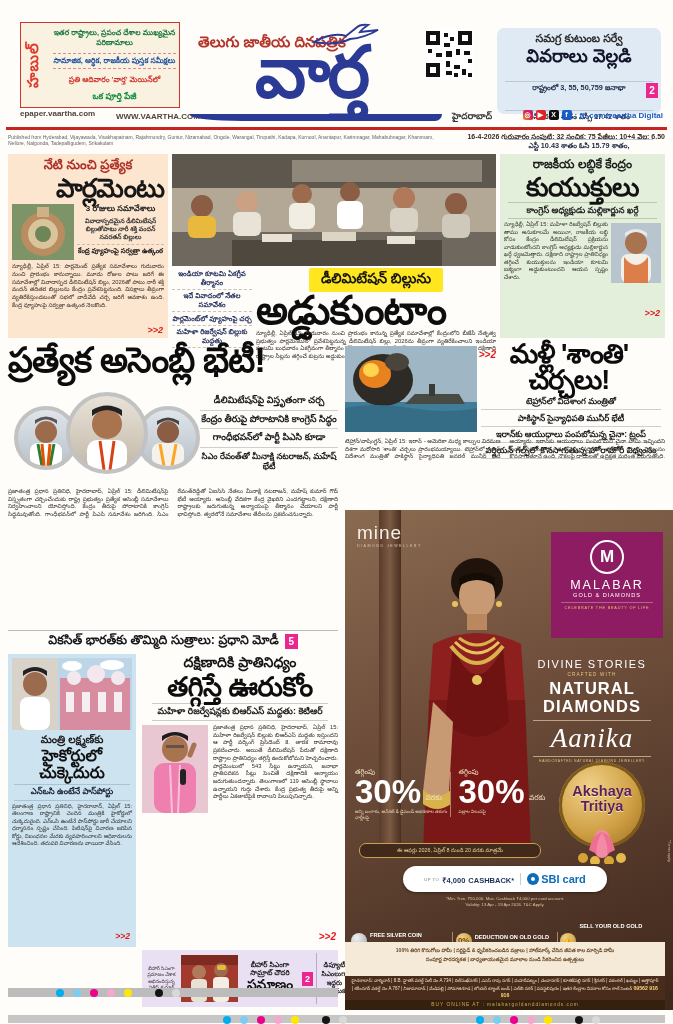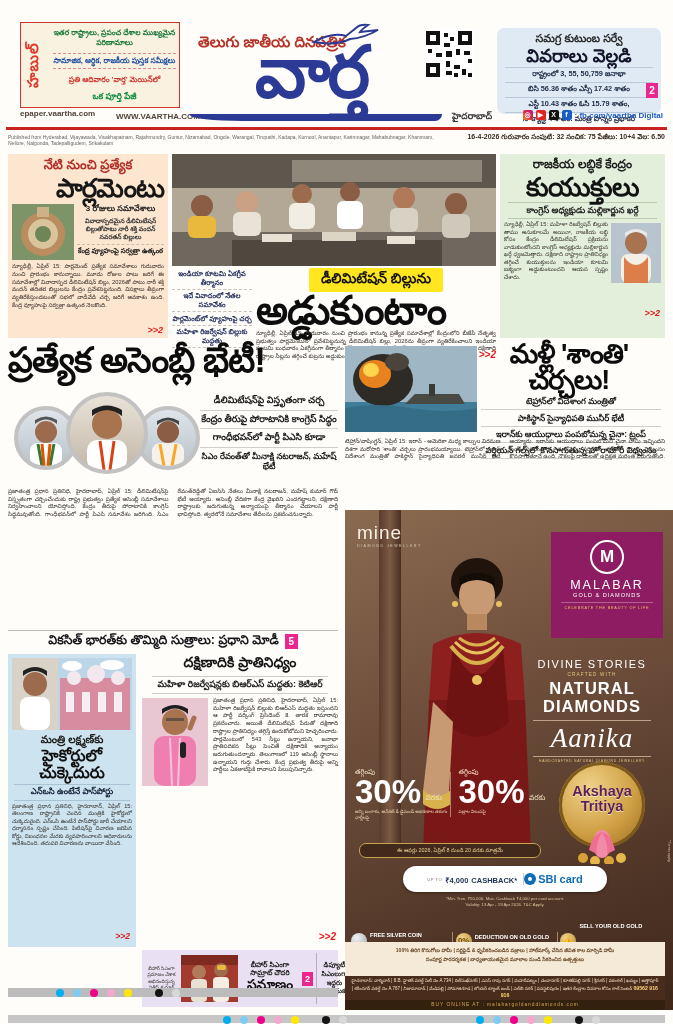--- a/index.html
+++ b/index.html
@@ -21,21 +21,21 @@
   .epaper{left:20px;top:109px;font-size:8px;font-weight:bold;color:#53433b;}
   .site{left:116px;top:112px;font-size:8px;font-weight:bold;color:#53433b;}
   .tagline{left:198px;top:33px;font-size:15px;font-weight:bold;color:#b5342a;}
   .logo{left:186px;top:36px;width:250px;text-align:center;font-size:72px;font-weight:900;color:#2b3a94;letter-spacing:-3px;line-height:1;}
   .logo-swoosh{left:190px;top:114px;width:252px;height:7px;background:#2b3a94;border-radius:0 0 8px 60px/0 0 8px 7px;}
   .city{left:452px;top:111px;font-size:9px;font-weight:bold;color:#333;}
   .qr{left:424px;top:29px;width:50px;height:50px;}
   .survey{left:497px;top:28px;width:164px;height:82px;background:#dfeaf5;border-radius:7px;padding-top:4px;}
   .survey .k{font-size:11px;font-weight:bold;color:#2a2a2a;}
   .survey .h{font-size:18px;font-weight:900;color:#14142a;line-height:1.1;}
-  .survey .l{font-size:7.3px;font-weight:bold;color:#1d2a44;border-top:1px solid #b9c9d9;margin:0 8px;padding:1.5px 0;}
+  .survey .l{font-size:7.3px;font-weight:bold;color:#1d2a44;border-top:1px solid #b9c9d9;margin:14px 8px;padding:1.5px 0;}
   .survey .badge{position:absolute;right:3px;bottom:16px;width:12px;height:15px;font-size:10px;line-height:15px;}
   .social{right:10px;top:110px;font-size:8px;font-weight:bold;color:#1a5bc4;display:flex;align-items:center;gap:3px;}
   .sic{width:10px;height:10px;border-radius:2px;display:inline-block;color:#fff;font-size:7px;line-height:10px;text-align:center;font-weight:900;}
   .redrule{left:6px;right:6px;top:127px;height:3px;background:#c8231f;}
   .pubs{left:8px;top:134px;width:430px;font-size:5px;color:#666;}
   .dateline-top{right:8px;top:132.5px;font-size:7px;font-weight:bold;color:#3a2a22;}
   
   .parl{left:8px;top:154px;width:160px;height:184px;background:#fce6d0;padding:3px 4px;box-sizing:border-box;}
   .parl .k{font-size:13px;font-weight:bold;color:#b03028;}
   .parl .h{font-size:26px;font-weight:900;color:#171717;line-height:1;letter-spacing:-1px;text-align:right;}
@@ -138,21 +138,21 @@
   .offer .o1{font-size:7px;color:#f3e3c3;}
   .offer .big{font-size:33px;font-weight:900;line-height:0.9;display:inline-block;}
   .offer .upto{display:inline-block;font-size:7.5px;color:#f3e3c3;vertical-align:bottom;margin-bottom:3px;}
   .offer .note{font-size:4.6px;color:#e9d6b2;line-height:1.35;margin-top:2px;}
   .ovr{width:1px;background:#a88a68;margin:4px 2px;}
   .period{position:absolute;left:14px;top:333px;width:180px;height:13px;border:1px solid #caa14e;border-radius:7px;background:#41291c;color:#ecd193;font-size:5.4px;line-height:12px;text-align:center;}
   .cashrow{position:absolute;left:58px;top:356px;width:204px;height:26px;background:#fff;border-radius:13px;display:flex;align-items:center;justify-content:center;gap:6px;box-shadow:0 1px 3px rgba(0,0,0,.4);}
   .cash .r1{font-size:4.2px;color:#777;letter-spacing:0.5px;}
   .cash .r2{font-size:12.5px;font-weight:900;color:#1c2f55;}
   .cash .r2 span{font-size:7.5px;}
-  .sbi{display:flex;align-items:center;gap:2px;border-left:1px solid #ccc;}
+  .sbi{display:flex;align-items:center;gap:2px;border-left:1px solid #ccc;padding-left:6px;}
   .sbi .sc{width:12px;height:12px;border-radius:50%;background:#0f6cb6;position:relative;}
   .sbi .sc:after{content:"";position:absolute;left:4px;top:4px;width:4px;height:4px;border-radius:50%;background:#fff;}
   .sbi .st{font-size:11px;font-weight:bold;color:#0f6cb6;}
   .terms{position:absolute;left:0;top:386px;width:320px;text-align:center;font-size:4.3px;color:#dcc49e;line-height:1.5;}
   .feats{position:absolute;left:6px;top:404px;width:308px;display:flex;align-items:center;justify-content:space-between;color:#fff;}
   .feat{display:flex;align-items:center;gap:3px;width:32%;}
   .fico{width:16px;height:16px;border-radius:50%;flex:none;}
   .fico.silver{background:radial-gradient(circle at 35% 30%,#f2f2f2,#9aa2ab);}
   .fico.gold{background:radial-gradient(circle at 35% 30%,#f0d28a,#b98c2f);color:#6b4a12;font-size:8px;font-weight:900;text-align:center;line-height:16px;}
   .fico.thumb{background:radial-gradient(circle at 35% 30%,#f0d28a,#b98c2f);font-size:9px;text-align:center;line-height:16px;}
@@ -398,20 +398,21 @@
   </svg>
   <div class="lbl">మంత్రి లక్ష్మణ్‌కు</div>
   <div class="h">హైకోర్టులో చుక్కెదురు</div>
   <div class="s">ఎన్‌ఒసి ఉంటేనే పాస్‌పోర్టు</div>
   <div class="body j">ప్రజాతంత్ర ప్రధాన ప్రతినిధి, హైదరాబాద్, ఏప్రిల్ 15: తెలంగాణ రాష్ట్రానికి చెందిన మంత్రికి హైకోర్టులో చుక్కెదురైంది. ఎన్‌ఒసి ఉంటేనే పాస్‌పోర్టు జారీ చేయాలని ధర్మాసనం స్పష్టం చేసింది. పిటిషన్‌పై విచారణ జరిపిన కోర్టు, నిబంధనల మేరకు వ్యవహరించాలని అధికారులను ఆదేశించింది. తదుపరి విచారణను వాయిదా వేసింది.</div>
   <span class="more">&gt;&gt;2</span>
 </div>
 
 <div class="abs ktr">
   <div class="k c">దక్షిణాదికి ప్రాతినిధ్యం</div>
+  <div class="h c">తగ్గిస్తే ఊరుకోం</div>
   <div class="s c">మహిళా రిజర్వేషన్లకు బిఆర్ఎస్ మద్దతు: కెటిఆర్</div>
   <div class="body j">
     <svg class="ktrphoto" viewBox="0 0 66 88">
       <rect width="66" height="88" fill="#e9c7d2"></rect>
       <circle cx="33" cy="24" r="13" fill="#a8734f"></circle>
       <path d="M20 16 Q33 5 46 16 L46 11 Q33 3 20 11Z" fill="#1d1d1d"></path>
       <path d="M24 20 h18 v3 h-18z" fill="#3b3b3b" opacity="0.6"></path>
       <rect x="12" y="38" width="42" height="50" rx="10" fill="#ef7fae"></rect>
       <path d="M28 40 L30 88 M38 40 L36 88" stroke="#f7c1d8" stroke-width="2"></path>
       <rect x="38" y="44" width="6" height="16" rx="3" fill="#222"></rect>

